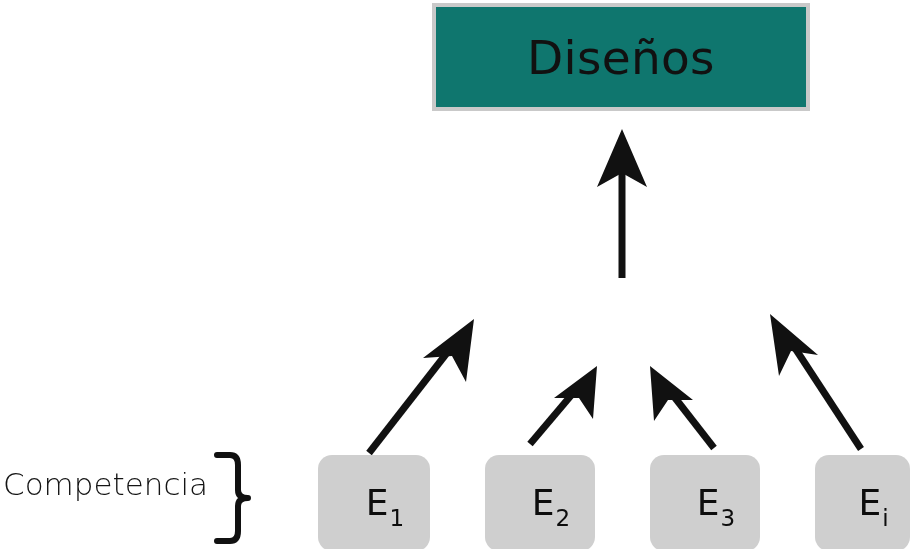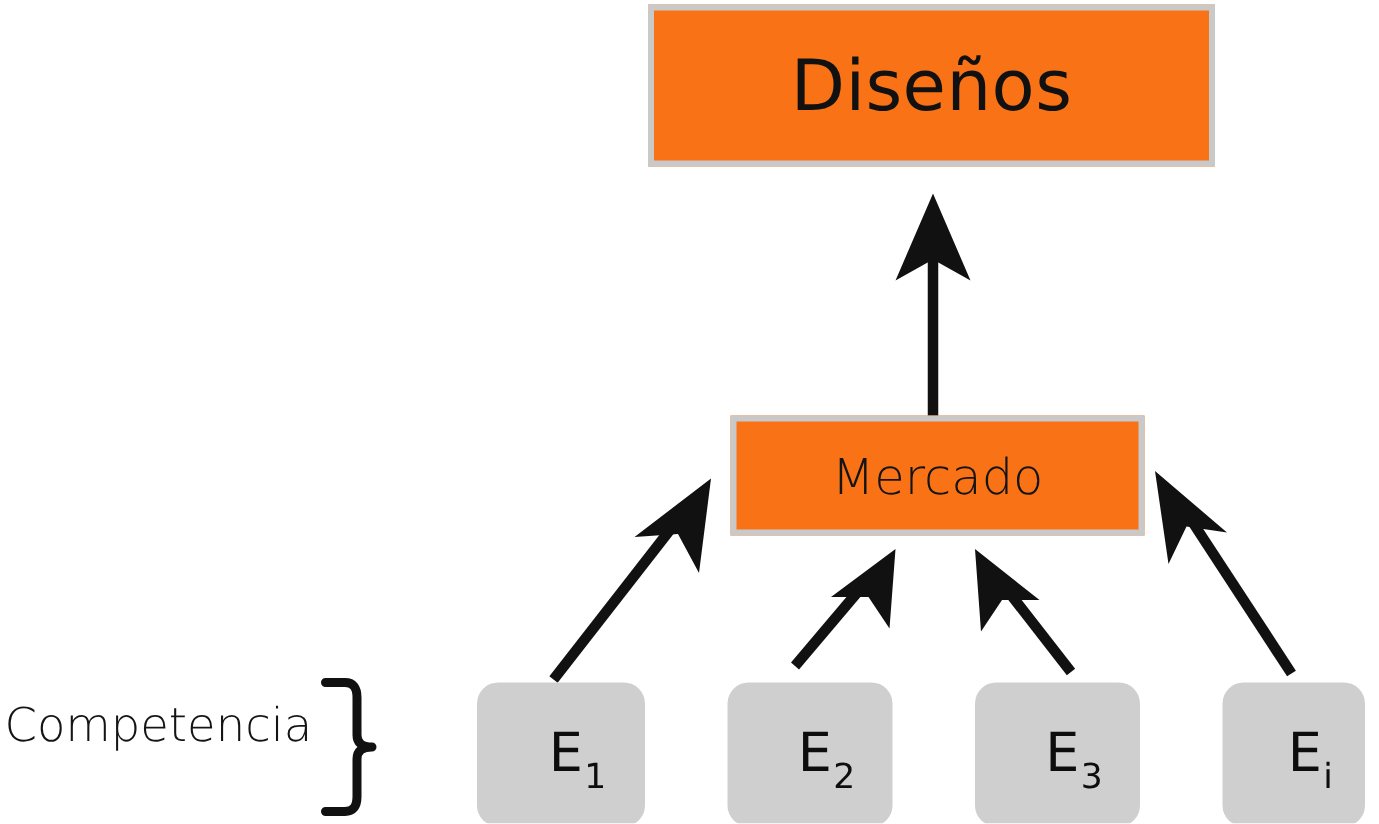--- a/index.html
+++ b/index.html
@@ -13,21 +13,21 @@
   #diagram-root {
     position: relative;
     width: 919px;
     height: 549px;
     background: #ffffff;
     overflow: hidden;
   }
   .node-box {
     position: absolute;
     box-sizing: border-box;
-    background: #f97316;
+    background: #0f766e;
     border: 4px solid #c9c9c9;
     display: flex;
     align-items: center;
     justify-content: center;
   }
   #box-disenos {
     left: 432px;
     top: 3px;
     width: 378px;
     height: 108px;
@@ -143,23 +143,20 @@
     <g>
       <line x1="861" y1="449" x2="793" y2="345" stroke="#111111" stroke-width="7"></line>
       <path d="M 770 314 L 818 355 L 791 351 L 779 376 Z" fill="#111111"></path>
     </g>
   </svg>
 
   <div class="node-box" id="box-disenos">
     <span class="node-label">Diseños</span>
   </div>
 
-  <div class="node-box" id="box-mercado">
-    <span class="node-label">Mercado</span>
-  </div>
 
   <div id="competencia-label">Competencia</div>
 
   <div id="brace-group">
     <svg viewBox="0 0 46 100" width="46" height="100" xmlns="http://www.w3.org/2000/svg">
       <path d="M 9 7 L 22 7 Q 30 7 30 17 L 30 42 Q 30 50 40 50 Q 30 50 30 58 L 30 83 Q 30 93 22 93 L 9 93" fill="none" stroke="#111111" stroke-width="6" stroke-linecap="round" stroke-linejoin="round"></path>
     </svg>
   </div>
 
   <div class="entity-box" id="ent-e1">

